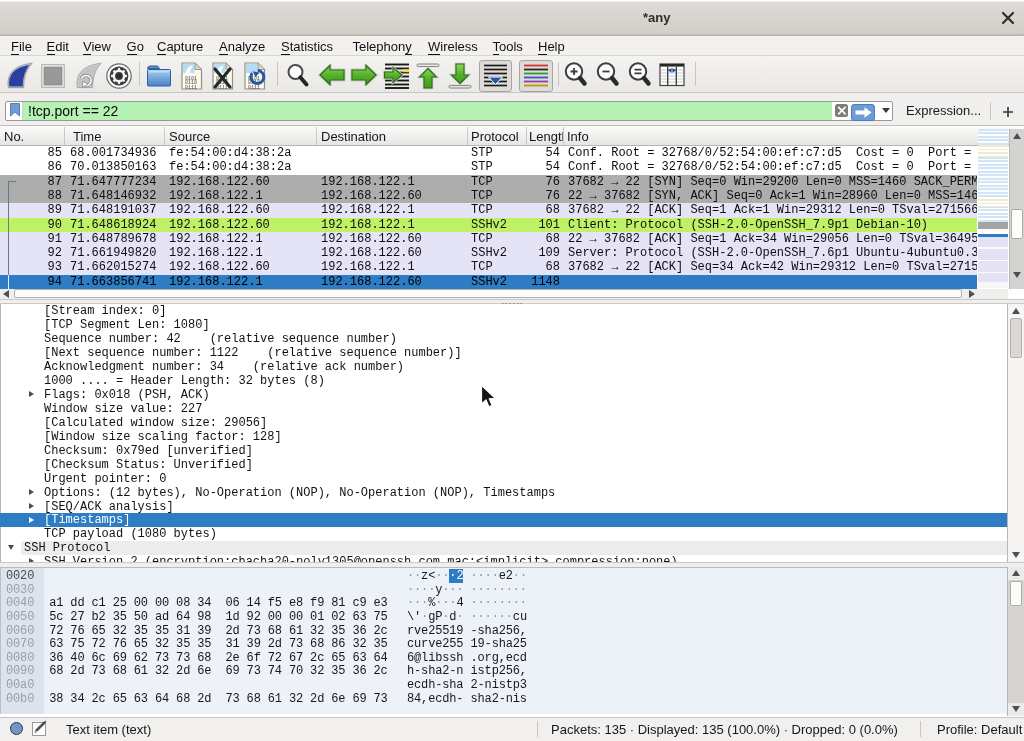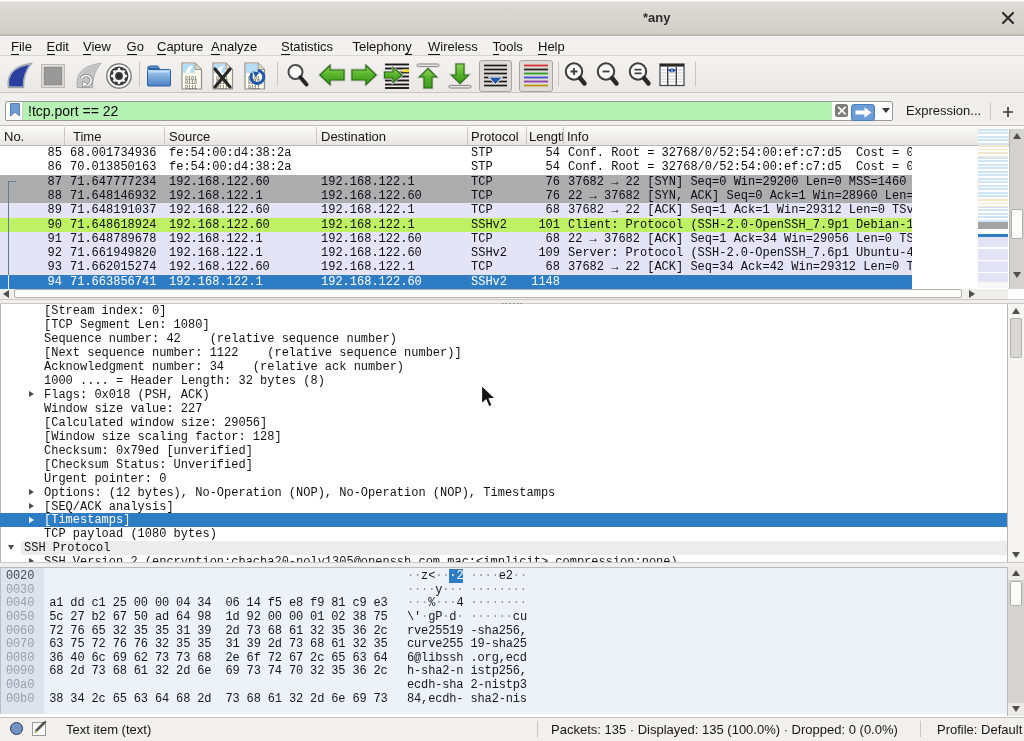--- a/index.html
+++ b/index.html
@@ -15,21 +15,21 @@
 .tsep{position:absolute;top:6px;width:1px;height:24px;background:#c8c6c2}
 #filterbar{left:0;top:93px;width:1024px;height:33px;background:#f0efed;border-bottom:1px solid #c2c0bd;box-sizing:border-box}
 #fentry{left:5px;top:100.5px;width:888px;height:20.5px;background:#fff;border:1px solid #9a9895;border-radius:2px;box-sizing:border-box}
 #fgreen{left:23px;top:101.5px;width:809px;height:18.5px;background:#b5f2b3}
 #ftext{left:28px;top:103px;font-size:14px;color:#0a0a0a}
 #fexpr{left:906px;top:103px;font-size:13px;color:#1a1a1a}
 
 #phead{left:0;top:126px;width:1024px;height:20px;background:linear-gradient(#fcfcfb,#e6e5e3);border-bottom:1px solid #b9b7b4;box-sizing:border-box}
 .hc{position:absolute;top:1px;font-size:13px;color:#161616}
 .hsep{position:absolute;width:1px;height:18px;background:#c9c8c6}
-#plist{left:0;top:146px;width:912px;height:143px;background:#fff;overflow:hidden}
+#plist{left:0;top:146px;width:1024px;height:143px;background:#fff;overflow:hidden}
 .prow{position:absolute;left:0;width:977px;height:14.8px;overflow:hidden;font-family:"Liberation Mono",monospace;font-size:12px;line-height:14.3px;color:#0d0d12}
 .prow i{position:absolute;font-style:normal;white-space:pre;top:0}
 .c-no{left:0;width:62px;text-align:right}
 .c-t{left:70px}.c-s{left:169px}.c-d{left:321px}.c-p{left:471px}
 .c-l{left:500px;width:60px;text-align:right}
 .c-i{left:568px;width:409px;overflow:hidden}
 #hscroll{left:0;top:289px;width:1008px;height:10px;background:#efeeec}
 #splitter1{left:0;top:299px;width:1024px;height:5px;background:#f0efed;border-top:1px solid #cbc9c6;border-bottom:1px solid #cbc9c6;box-sizing:border-box}
 
 #detail{left:0;top:304px;width:1007px;height:306px;background:#fff;overflow:hidden}
@@ -57,21 +57,21 @@
 <div class="a" id="title">*any</div>
 <svg class="a" id="closex" viewBox="0 0 20 20">
     <path d="M5 5 L15 15 M15 5 L5 15" stroke="#2e2e2e" stroke-width="2.2" stroke-linecap="round"></path>
   </svg>
 <div class="a" id="menubar"></div>
 <div class="mi" style="left:11px"><u>F</u>ile</div>
 <div class="mi" style="left:46.5px"><u>E</u>dit</div>
 <div class="mi" style="left:83px"><u>V</u>iew</div>
 <div class="mi" style="left:126.5px"><u>G</u>o</div>
 <div class="mi" style="left:157px"><u>C</u>apture</div>
-<div class="mi" style="left:211px"><u>A</u>nalyze</div>
+<div class="mi" style="left:219px"><u>A</u>nalyze</div>
 <div class="mi" style="left:281px"><u>S</u>tatistics</div>
 <div class="mi" style="left:352.5px">Telephon<u>y</u></div>
 <div class="mi" style="left:428px"><u>W</u>ireless</div>
 <div class="mi" style="left:492.5px"><u>T</u>ools</div>
 <div class="mi" style="left:538px"><u>H</u>elp</div>
 <div class="a" id="toolbar"></div>
 <svg class="a" style="left:4px;top:61px" width="30" height="30" viewBox="0 0 30 30">
     <path d="M4.5,26.5 C2.5,14 9,5 27.5,2.5 C21,10 19.5,18 19.5,26.5 Z" fill="#2b3f9e" stroke="#c6cad2" stroke-width="1.8"></path>
     <path d="M4.5,26.5 C2.5,14 9,5 27.5,2.5 C21,10 19.5,18 19.5,26.5 Z" fill="none" stroke="#8a8f99" stroke-width="0.7"></path>
   </svg>
@@ -352,21 +352,21 @@
     </div>
 <div class="prow" style="top:114.4px;background:#e5e3f6">
       <i class="c-no">93</i>
       <i class="c-t">71.662015274</i>
       <i class="c-s">192.168.122.60</i>
       <i class="c-d">192.168.122.1</i>
       <i class="c-p">TCP</i>
       <i class="c-l">68</i>
       <i class="c-i">37682 → 22 [ACK] Seq=34 Ack=42 Win=29312 Len=0 TSval=2715663081 TSecr=3649569384</i>
     </div>
-<div class="prow" style="top:128.7px;background:#2e7dc4;color:#ffffff">
+<div class="prow" style="top:128.7px;background:#2e7dc4;color:#000000">
       <i class="c-no">94</i>
       <i class="c-t">71.663856741</i>
       <i class="c-s">192.168.122.1</i>
       <i class="c-d">192.168.122.60</i>
       <i class="c-p">SSHv2</i>
       <i class="c-l">1148</i>
     </div>
 </div>
 <div class="a" id="minimap" style="left:978px;top:129px;width:30px;height:159px;background:#fff">
 <div class="a" style="left:0;top:0;width:30px;height:93px;background:repeating-linear-gradient(#cfe4f6 0px,#cfe4f6 1.8px,#fdfdfd 1.8px,#fdfdfd 3.5px)"></div>
@@ -444,30 +444,30 @@
   </svg>
 <div class="a" id="splitter2"></div>
 <div class="a" id="hex">
     <div id="hexgut"></div>
     <div class="a" style="left:0;top:0;width:1px;height:147px;background:#b9bfc9"></div>
 <div class="xrow xoff" style="top:2px;left:6px;color:#474e58">0020</div>
     <div class="xrow xasc" style="top:2px;left:407px">··<k>z&lt;</k>··<span class="hl">·<k style="color:#fff">2</k></span> ····<k>e2</k>··</div>
 <div class="xrow xoff" style="top:15.6px;left:6px">0030</div>
     <div class="xrow xasc" style="top:15.6px;left:407px">····<k>y</k>··· ········</div>
 <div class="xrow xoff" style="top:29.3px;left:6px">0040</div>
-    <div class="xrow xhx" style="top:29.3px;left:49.2px">a1 dd c1 25 00 00 04 34  06 14 f5 e8 f9 81 c9 e3</div>
+    <div class="xrow xhx" style="top:29.3px;left:49.2px">a1 dd c1 25 00 00 08 34  06 14 f5 e8 f9 81 c9 e3</div>
     <div class="xrow xasc" style="top:29.3px;left:407px">···<k>%</k>···<k>4</k> ········</div>
 <div class="xrow xoff" style="top:42.9px;left:6px">0050</div>
-    <div class="xrow xhx" style="top:42.9px;left:49.2px">5c 27 b2 67 50 ad 64 98  1d 92 00 00 01 02 38 75</div>
+    <div class="xrow xhx" style="top:42.9px;left:49.2px">5c 27 b2 35 50 ad 64 98  1d 92 00 00 01 02 63 75</div>
     <div class="xrow xasc" style="top:42.9px;left:407px"><k>\'</k>·<k>gP</k>·<k>d</k>· ······<k>cu</k></div>
 <div class="xrow xoff" style="top:56.5px;left:6px">0060</div>
     <div class="xrow xhx" style="top:56.5px;left:49.2px">72 76 65 32 35 35 31 39  2d 73 68 61 32 35 36 2c</div>
     <div class="xrow xasc" style="top:56.5px;left:407px"><k>rve25519</k> <k>-sha256,</k></div>
 <div class="xrow xoff" style="top:70.1px;left:6px">0070</div>
-    <div class="xrow xhx" style="top:70.1px;left:49.2px">63 75 72 76 76 32 35 35  31 39 2d 73 68 61 32 35</div>
+    <div class="xrow xhx" style="top:70.1px;left:49.2px">63 75 72 76 65 32 35 35  31 39 2d 73 68 86 32 35</div>
     <div class="xrow xasc" style="top:70.1px;left:407px"><k>curve255</k> <k>19-sha25</k></div>
 <div class="xrow xoff" style="top:83.8px;left:6px">0080</div>
     <div class="xrow xhx" style="top:83.8px;left:49.2px">36 40 6c 69 62 73 73 68  2e 6f 72 67 2c 65 63 64</div>
     <div class="xrow xasc" style="top:83.8px;left:407px"><k>6@libssh</k> <k>.org,ecd</k></div>
 <div class="xrow xoff" style="top:97.4px;left:6px">0090</div>
     <div class="xrow xhx" style="top:97.4px;left:49.2px">68 2d 73 68 61 32 2d 6e  69 73 74 70 32 35 36 2c</div>
     <div class="xrow xasc" style="top:97.4px;left:407px"><k>h-sha2-n</k> <k>istp256,</k></div>
 <div class="xrow xoff" style="top:111px;left:6px">00a0</div>
     <div class="xrow xasc" style="top:111px;left:407px"><k>ecdh-sha</k> <k>2-nistp3</k></div>
 <div class="xrow xoff" style="top:124.6px;left:6px">00b0</div>

